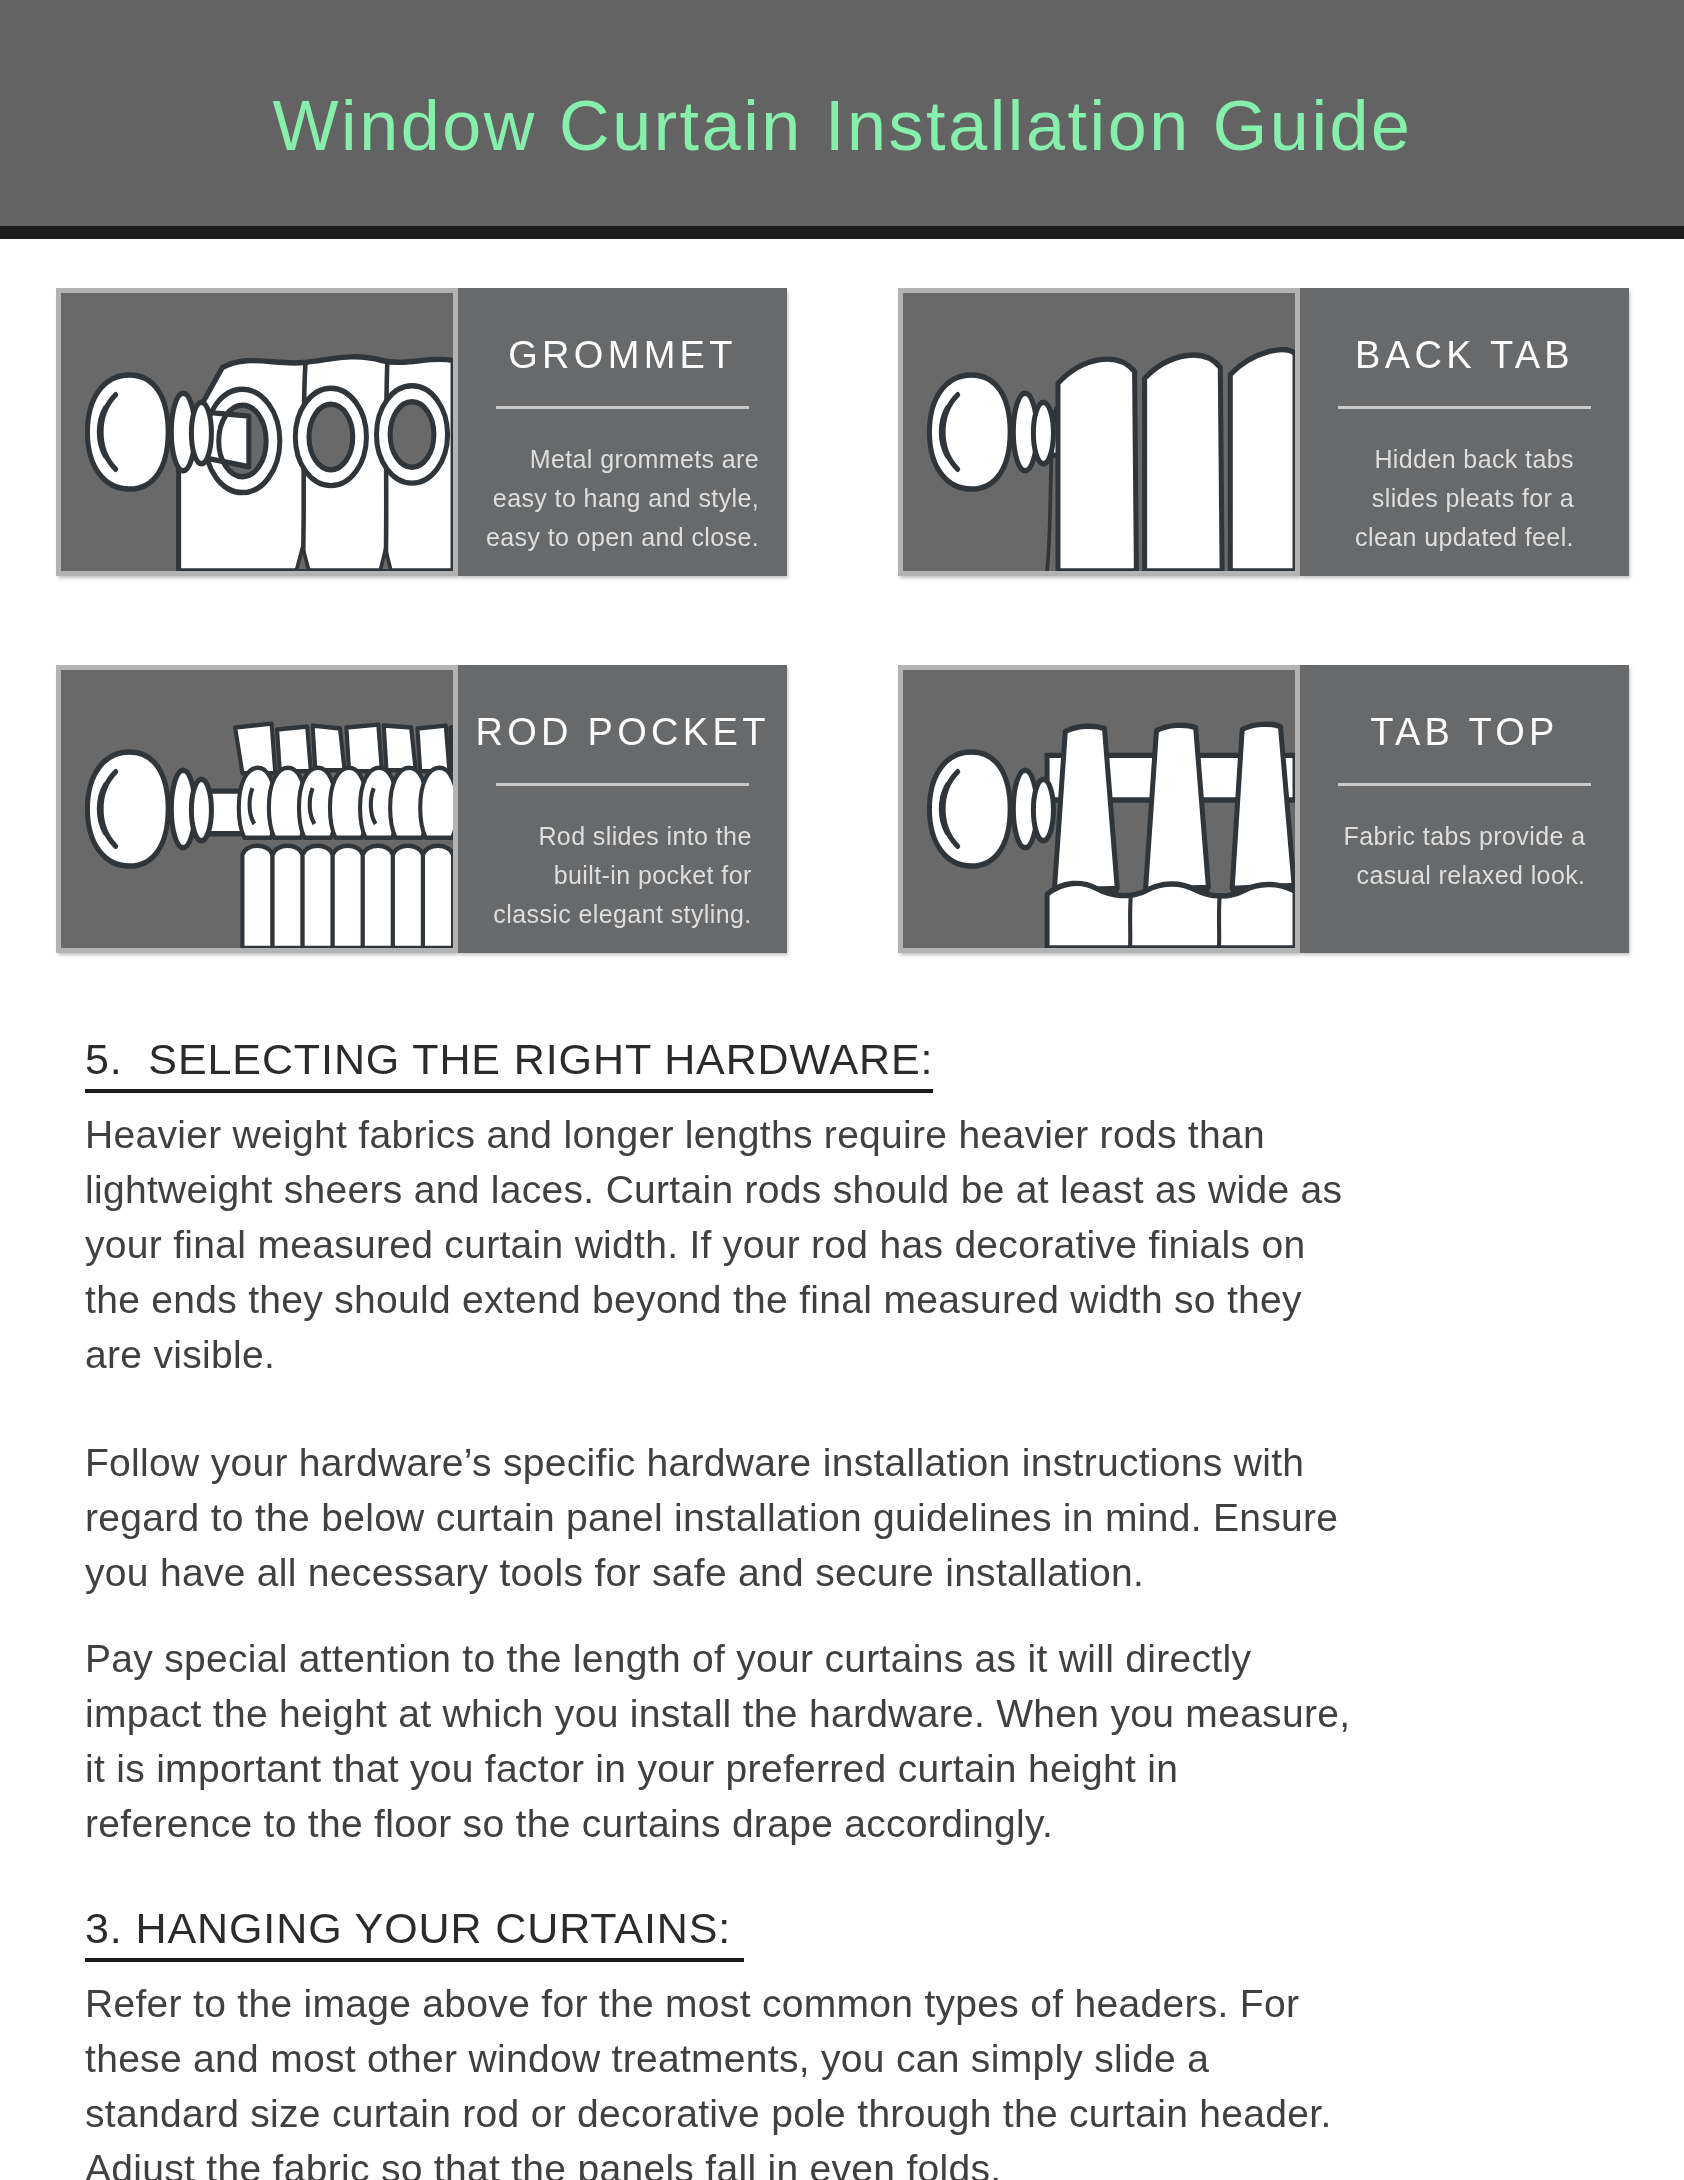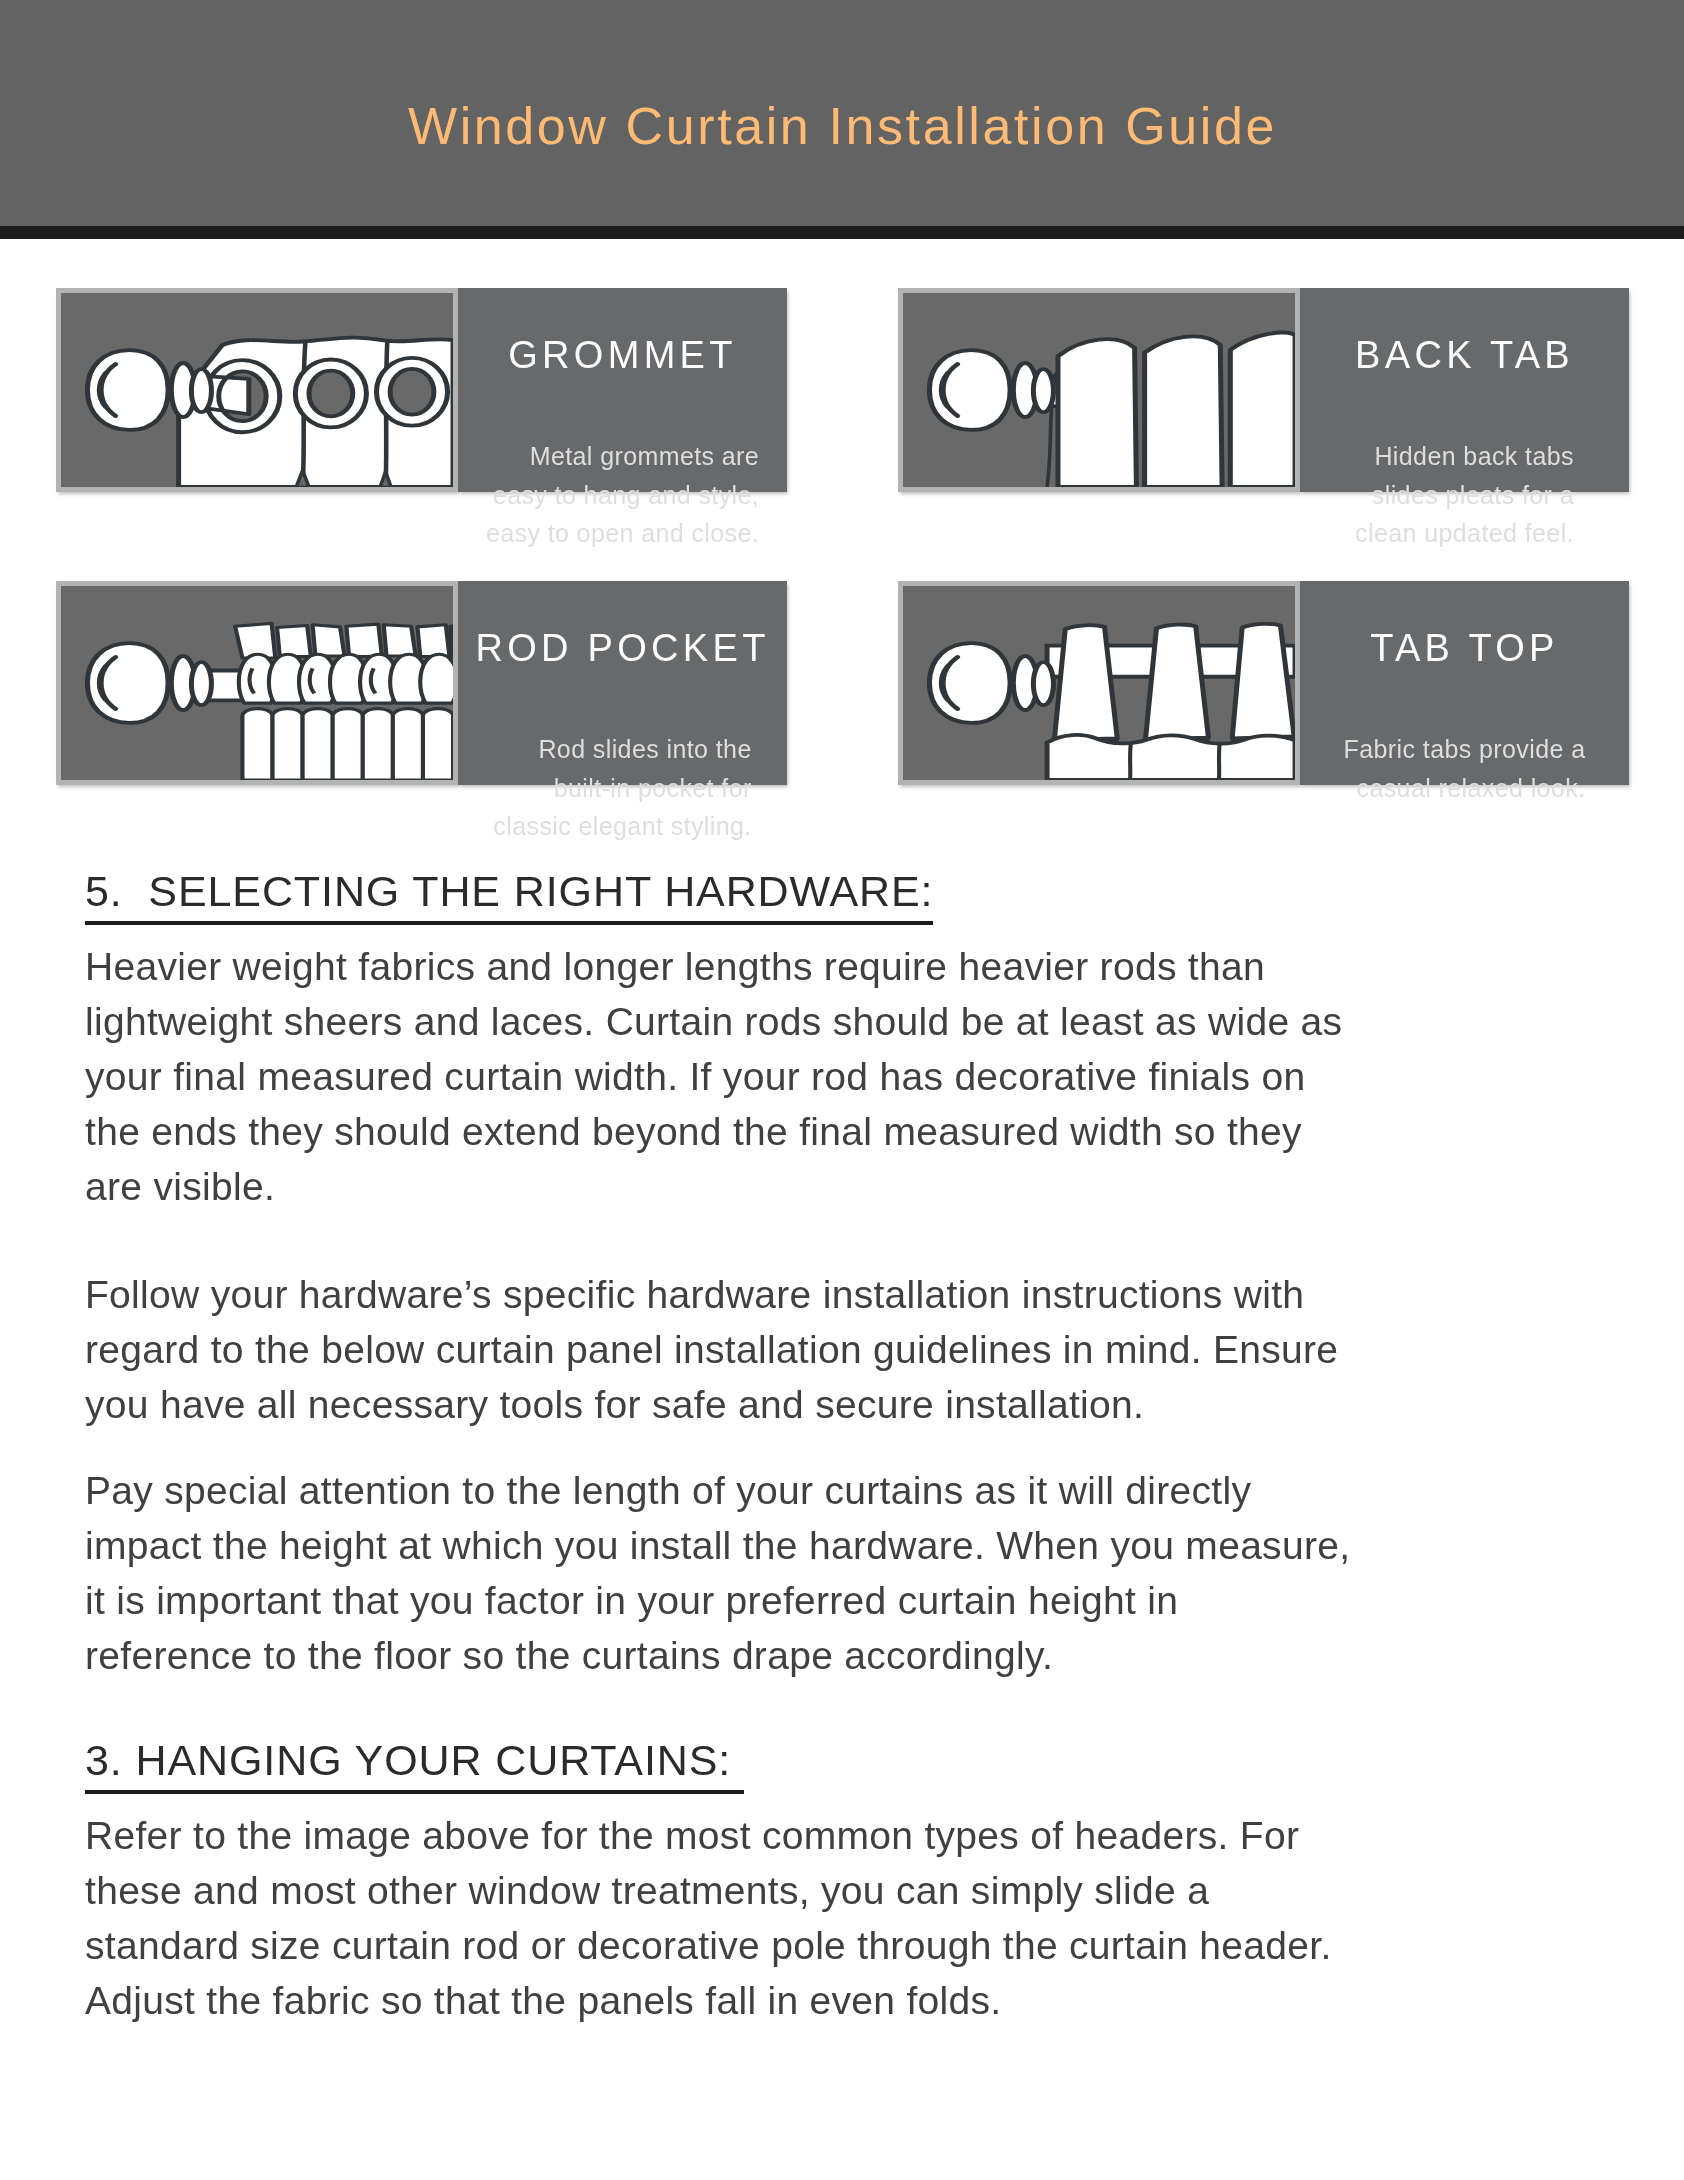--- a/index.html
+++ b/index.html
@@ -14,35 +14,35 @@
   
   .hero{
     height:226px;
     background:#636363;
     display:flex;
     align-items:center;
     justify-content:center;
   }
   .hero h1{
     margin:25.6px 0 0 0;
-    font-size:52px;
+    font-size:70px;
     font-weight:300;
     letter-spacing:2.6px;
-    color:#fdba74;
+    color:#86efac;
   }
   .hero-strip{height:12.8px;background:#1c1c1c;}
   
   .panels{
     display:grid;
     grid-template-columns:1fr 1fr;
     column-gap:111px;
     row-gap:89px;
     margin:49px 56px 0 56px;
   }
-  .panel{display:flex;height:204px;}
+  .panel{display:flex;height:288px;}
   .illus{
     flex:0 0 55%;
     box-sizing:border-box;
     border:5.1px solid #b3b3b3;
     background:#696969;
     box-shadow:1.7px 2.6px 3.4px rgba(0,0,0,.25);
   }
   .illus svg{display:block;width:100%;height:100%;}
   .label-box{
     flex:1;

